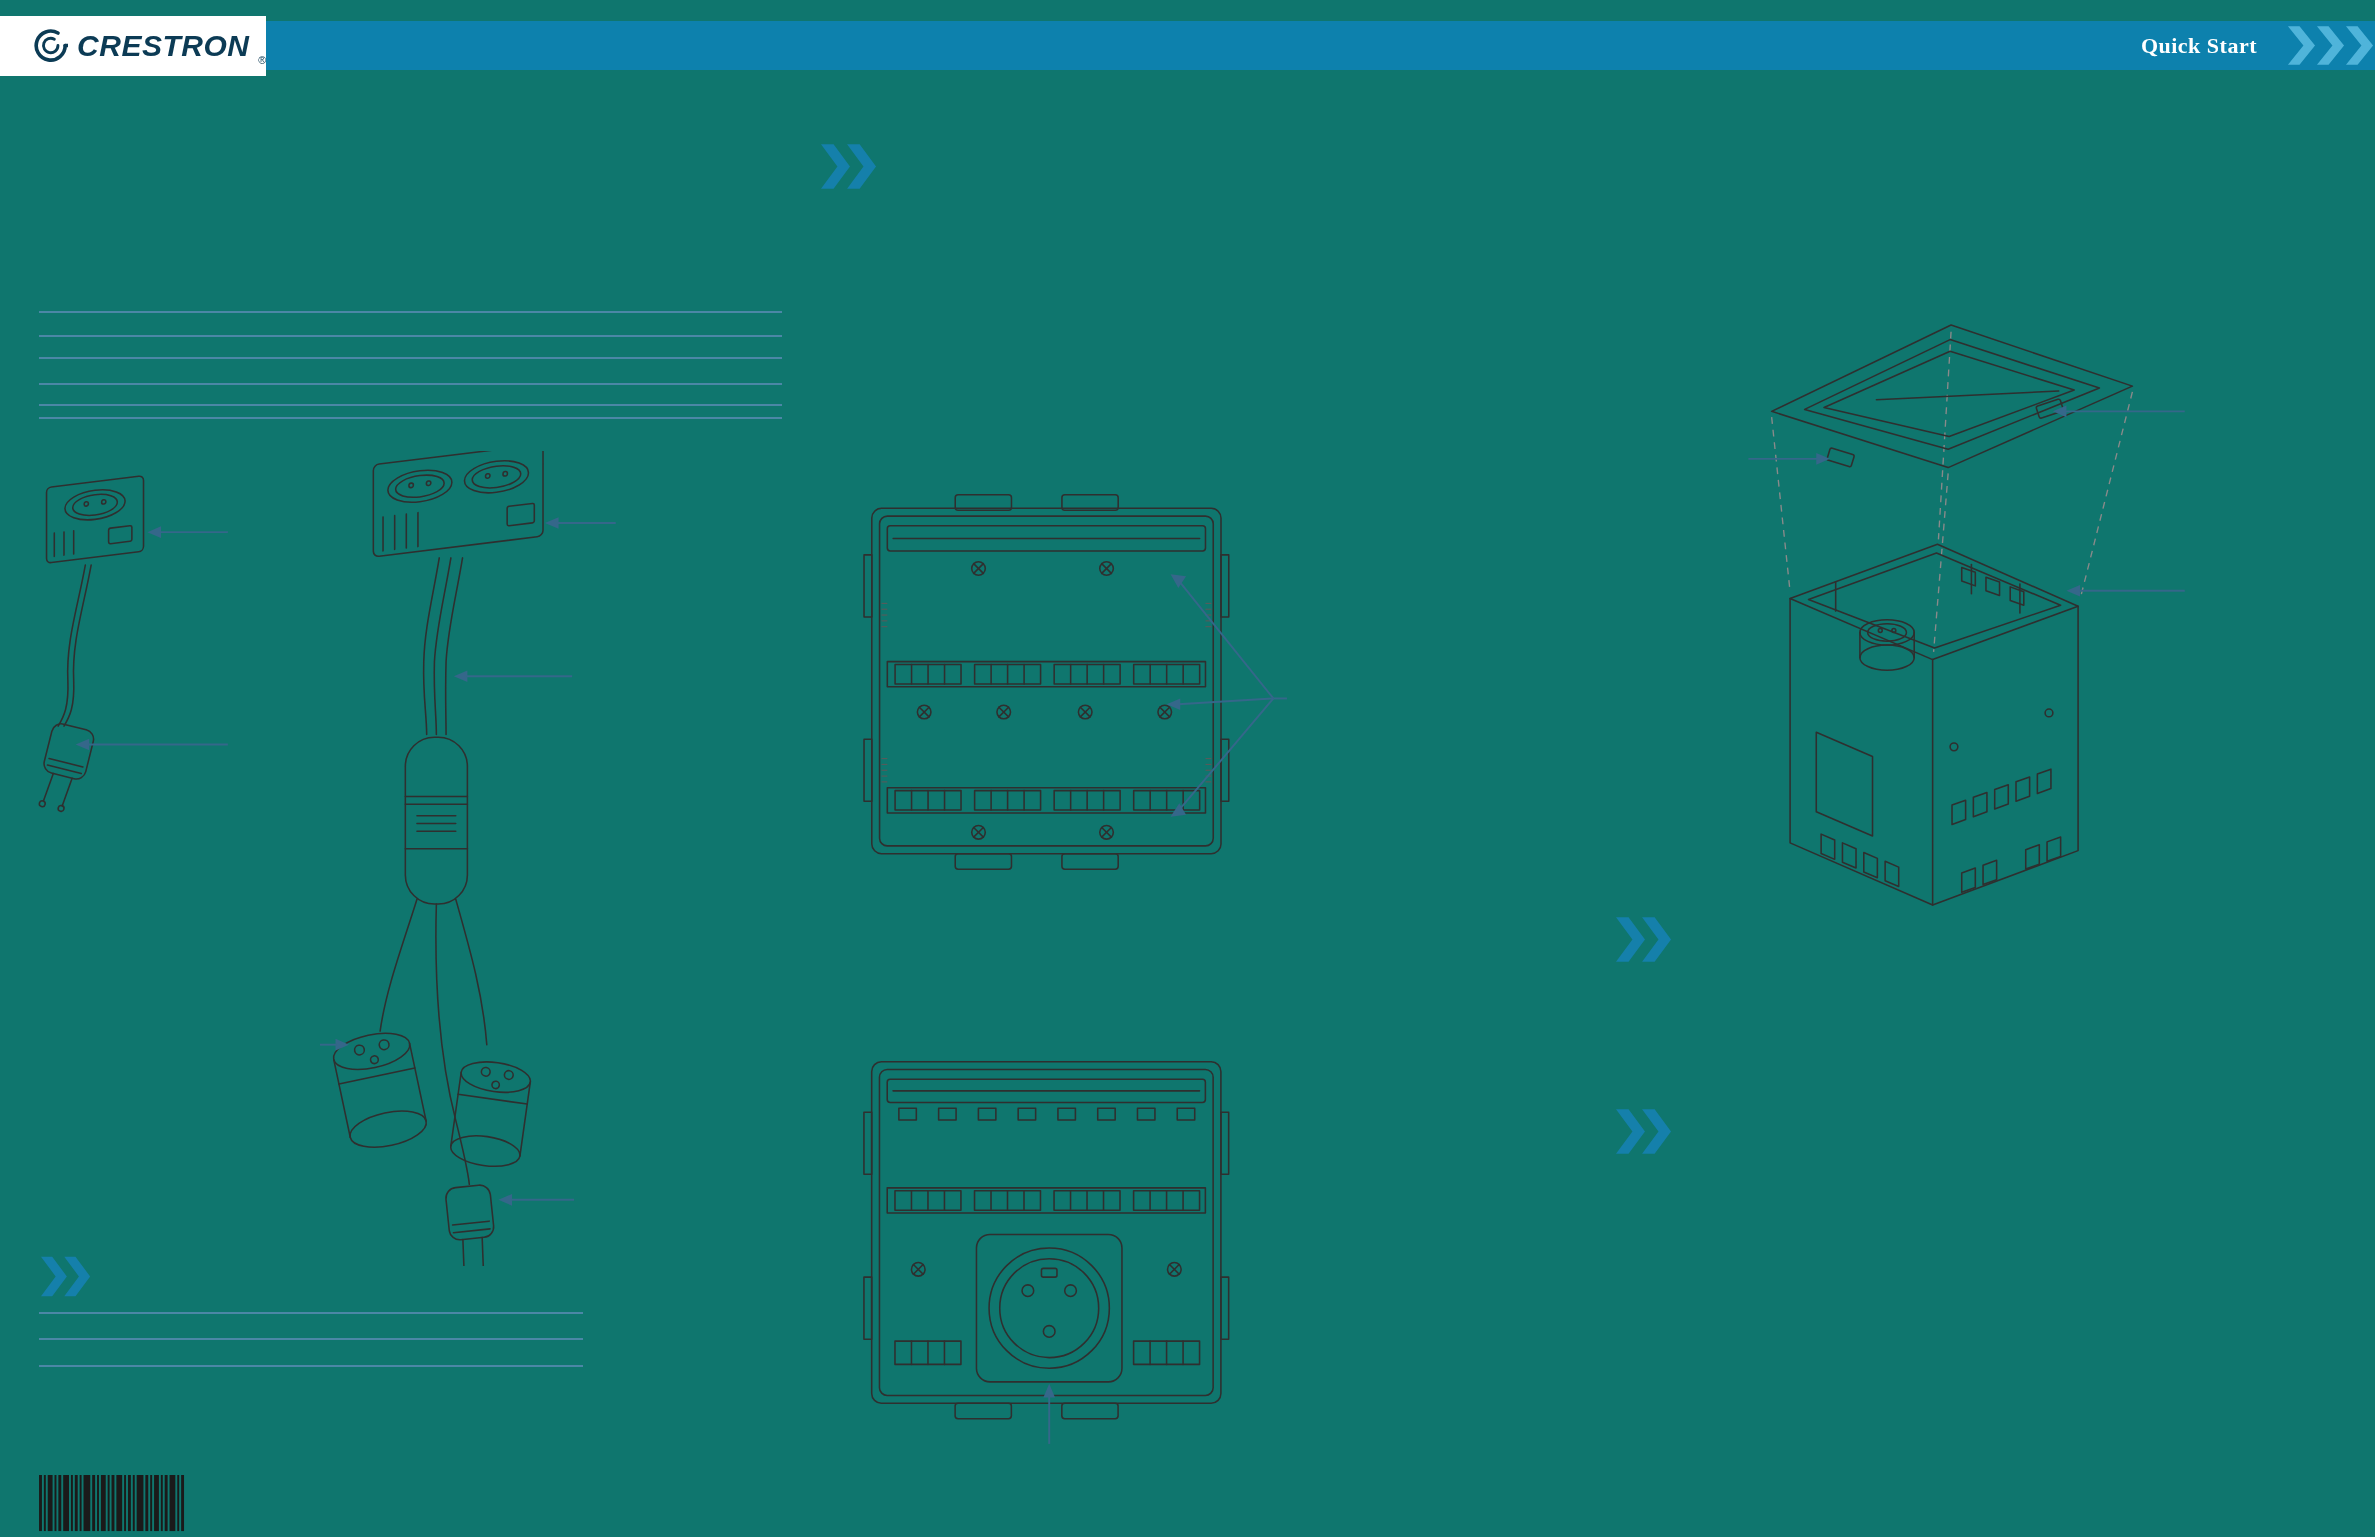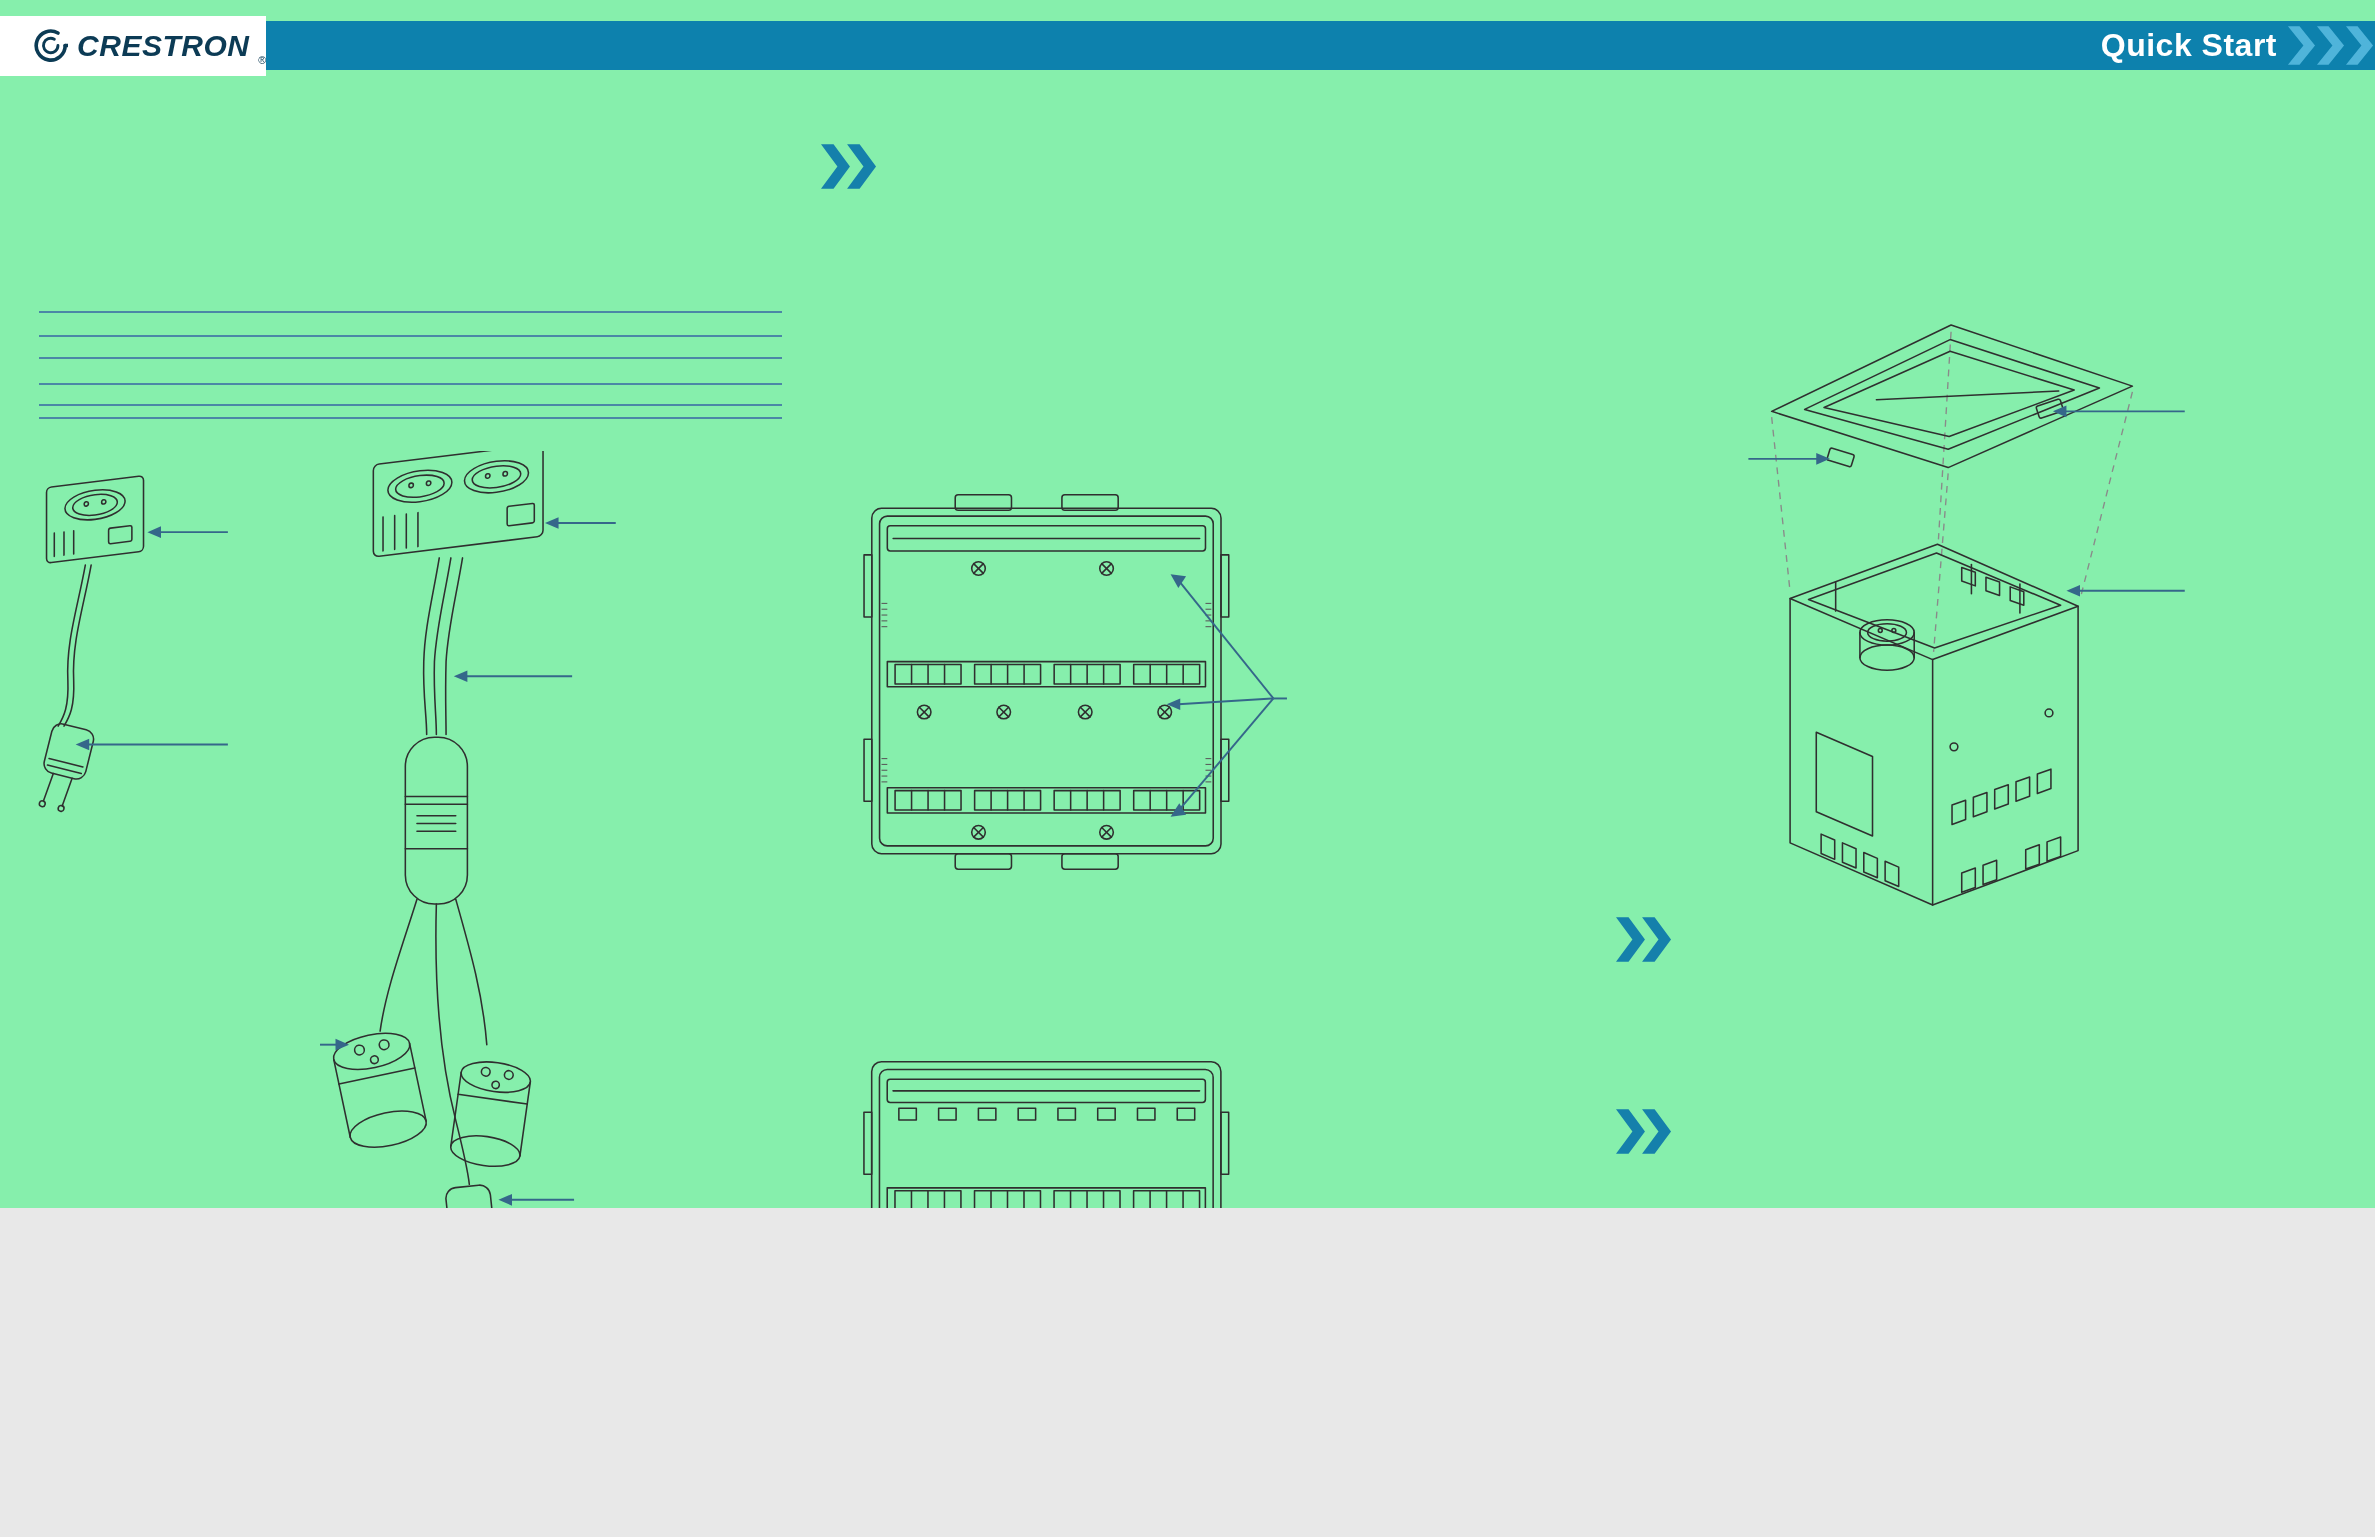--- a/index.html
+++ b/index.html
@@ -1,29 +1,29 @@
 <!DOCTYPE html>
 <html><head>
 <meta charset="utf-8">
 <style>
   html,body{margin:0;padding:0;background:#e8e8e8;}
   .page{
-    position:relative;width:2375px;height:1208px;background:#86efac;
+    position:relative;width:2375px;height:1537px;background:#0f766e;
     font-family:"Liberation Sans",sans-serif;overflow:hidden;
   }
   
   .header-band{position:absolute;left:0;top:21.3px;width:2375px;height:49px;background:#0d81ad;}
   .logo-block{
     position:absolute;left:0;top:-5.8px;width:266px;height:60px;background:#ffffff;
     display:flex;align-items:center;gap:8.7px;padding-left:33px;box-sizing:border-box;
   }
   .logo-text{font-weight:bold;font-style:italic;font-size:30px;color:#0c3b55;letter-spacing:0.5px;}
   .logo-reg{font-size:10.7px;color:#0c3b55;align-self:flex-end;margin-bottom:9.7px;}
   .header-right{position:absolute;right:0;top:0;height:49px;display:flex;align-items:center;}
-  .header-title{color:#ffffff;font-size:32px;font-weight:bold;letter-spacing:0.5px;margin-right:9px;}
+  .header-title{color:#ffffff;font-size:22px;font-weight:bold;letter-spacing:0.5px;margin-right:29px;font-family:Liberation Serif, serif;}
   
   .fig{position:absolute;}
   .fig svg{display:block;}
   .chev{position:absolute;}
   .rule{position:absolute;height:1.9px;background:#4b87a6;}
   .art{stroke:#2f2f2f;fill:none;stroke-width:1.6;stroke-linejoin:round;stroke-linecap:round;}
   .art-thin{stroke:#5a5a5a;fill:none;stroke-width:1.1;stroke-linejoin:round;}
   .leader{stroke:#35678a;fill:none;stroke-width:2;}
   .leadfill{fill:#35678a;stroke:none;}
   .dash{stroke:#8a8a8a;fill:none;stroke-width:1.4;stroke-dasharray:7 6;}

